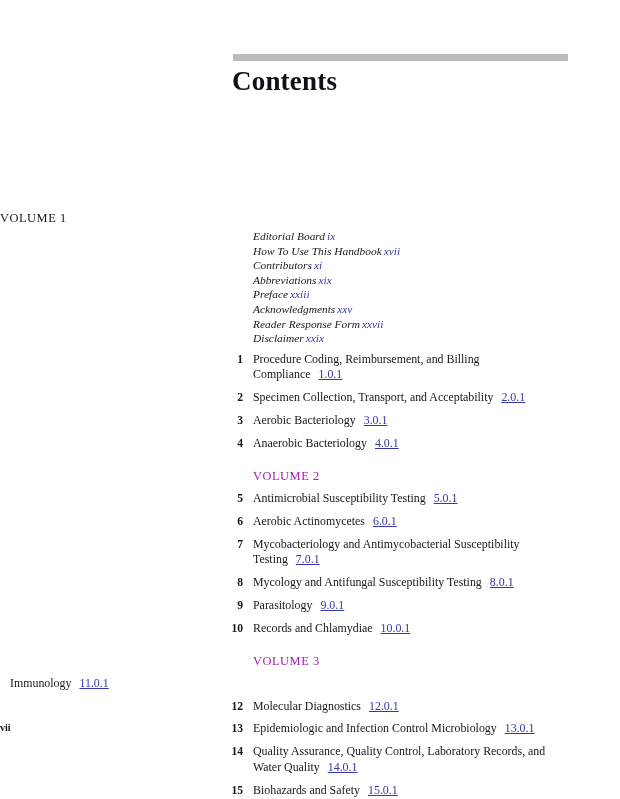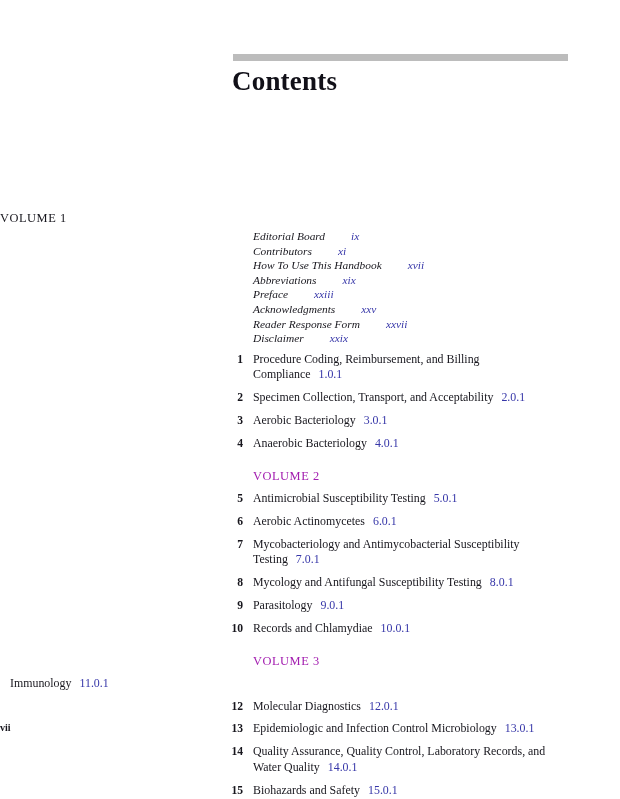--- a/index.html
+++ b/index.html
@@ -66,21 +66,21 @@
   .fm-row {
     font-style: italic;
     font-size: 11.4px;
     line-height: 14.6px;
     color: #17161d;
     white-space: nowrap;
   }
   .fm-row .pg {
     font-style: italic;
     color: #3636a8;
-    padding-left: 26px;
+    padding-left: 2px;
   }
 
   .chapters {
     margin-top: 6px;
   }
   .ch-row {
     display: flex;
     align-items: flex-start;
     margin-bottom: 7.5px;
   }
@@ -97,20 +97,21 @@
     margin-left: 10px;
     font-size: 11.9px;
     line-height: 15.4px;
     color: #17161d;
     max-width: 318px;
   }
   .ch-body .pg {
     color: #3636a8;
     padding-left: 8px;
     white-space: nowrap;
+    text-decoration: underline;
   }
 
   .vol-gap {
     height: 9px;
   }
   .vol-head-inline {
     margin-left: 253px;
     font-size: 12.4px;
     letter-spacing: 0.55px;
     color: #a21caf;
@@ -135,22 +136,22 @@
 
   <div class="rule"></div>
 
   <div class="page-title">Contents</div>
 
   <div class="toc">
     <div id="volumes-container">
         <div class="vol-head">VOLUME 1</div>
         <div class="frontmatter">
           <div class="fm-row"><span>Editorial Board</span><span class="pg">ix</span></div>
+          <div class="fm-row"><span>How To Use This Handbook</span><span class="pg">xvii</span></div>
           <div class="fm-row"><span>Contributors</span><span class="pg">xi</span></div>
-          <div class="fm-row"><span>How To Use This Handbook</span><span class="pg">xvii</span></div>
           <div class="fm-row"><span>Abbreviations</span><span class="pg">xix</span></div>
           <div class="fm-row"><span>Preface</span><span class="pg">xxiii</span></div>
           <div class="fm-row"><span>Acknowledgments</span><span class="pg">xxv</span></div>
           <div class="fm-row"><span>Reader Response Form</span><span class="pg">xxvii</span></div>
           <div class="fm-row"><span>Disclaimer</span><span class="pg">xxix</span></div>
         </div>
         <div class="chapters">
           <div class="ch-row">
             <div class="ch-num">1</div>
             <div class="ch-body"><span>Procedure Coding, Reimbursement, and Billing Compliance</span><span class="pg">1.0.1</span></div>

